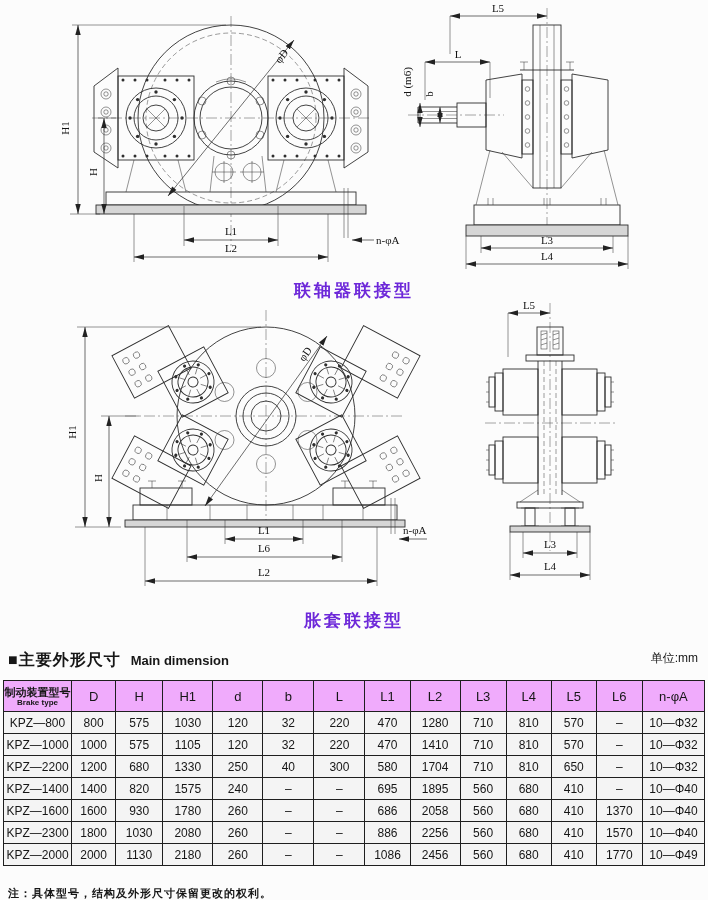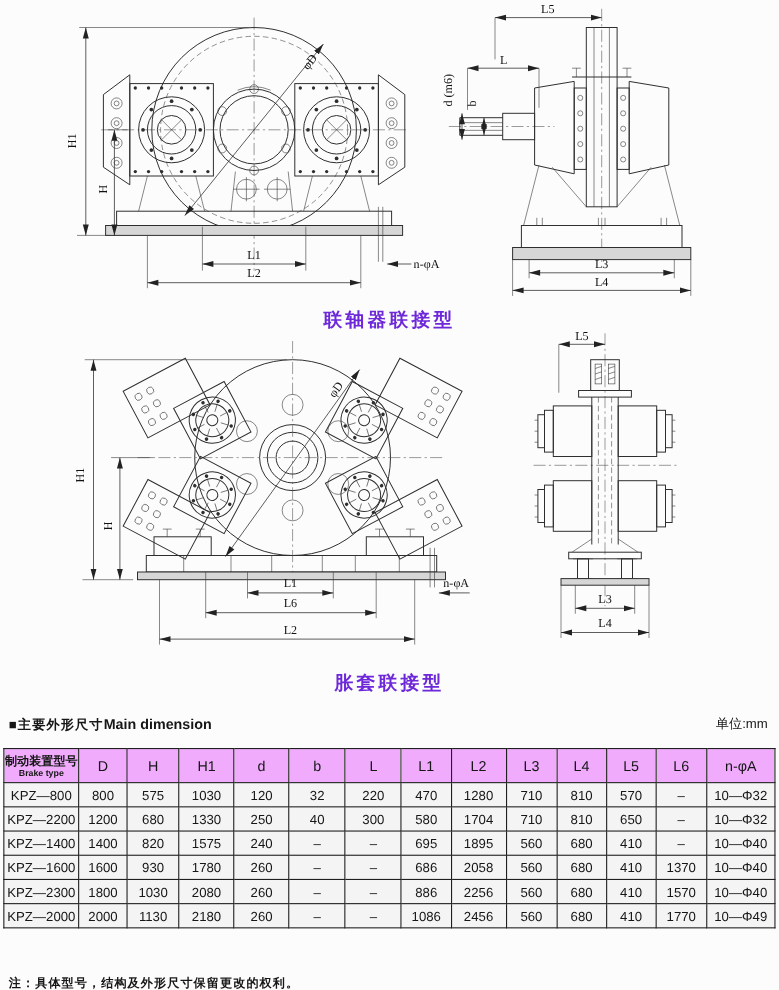--- a/index.html
+++ b/index.html
@@ -12,22 +12,22 @@
   .cl{fill:none;stroke:#5a5a5a;stroke-width:0.55;stroke-dasharray:11 3 2 3;}
   .dsh{fill:none;stroke:#4a4a4a;stroke-width:0.55;stroke-dasharray:5 3;}
   .dim{fill:none;stroke:#2e2e2e;stroke-width:0.7;}
   .gray{fill:#d6d6d6;stroke:#2e2e2e;stroke-width:0.9;}
   .dot{fill:#2e2e2e;stroke:none;}
   text.dlab{font-family:"Liberation Serif",serif;font-size:11px;fill:#111;}
   
   .caption{position:absolute;left:0;width:708px;text-align:center;font-size:17px;font-weight:bold;letter-spacing:3px;color:#6d28d9;}
   
   .sec-head{position:absolute;left:8px;top:650px;font-weight:bold;}
-  .sec-head .zh{font-size:12px;letter-spacing:1px;}
-  .sec-head .en{font-size:13px;}
+  .sec-head .zh{font-size:16px;letter-spacing:1px;}
+  .sec-head .en{font-size:13px;margin-left:10px;}
   .unit{position:absolute;right:10px;top:650px;font-size:12px;}
   
   table.dim-table{position:absolute;left:3px;top:680px;width:702px;border-collapse:collapse;table-layout:fixed;text-align:center;font-size:12px;}
   .dim-table th,.dim-table td{border:1px solid #1f1f1f;padding:0;white-space:nowrap;overflow:hidden;}
   .dim-table thead th{background:#f0abfc;height:30px;font-weight:normal;font-size:13px;}
   .dim-table thead th.model-head{font-weight:bold;}
   .model-head .zh{font-size:11px;line-height:12px;}
   .model-head .en{font-size:8px;font-weight:bold;line-height:9px;}
   .dim-table tbody td{background:#f4f4f4;height:21px;}
   .dim-table tbody td.model{font-size:12px;}
@@ -533,20 +533,36 @@
           <td>220</td>
           <td>470</td>
           <td>1280</td>
           <td>710</td>
           <td>810</td>
           <td>570</td>
           <td>–</td>
           <td>10—Φ32</td>
         </tr>
         <tr>
+          <td class="model">KPZ—1000</td>
+          <td>1000</td>
+          <td>575</td>
+          <td>1105</td>
+          <td>120</td>
+          <td>32</td>
+          <td>220</td>
+          <td>470</td>
+          <td>1410</td>
+          <td>710</td>
+          <td>810</td>
+          <td>570</td>
+          <td>–</td>
+          <td>10—Φ32</td>
+        </tr>
+        <tr>
           <td class="model">KPZ—2200</td>
           <td>1200</td>
           <td>680</td>
           <td>1330</td>
           <td>250</td>
           <td>40</td>
           <td>300</td>
           <td>580</td>
           <td>1704</td>
           <td>710</td>

